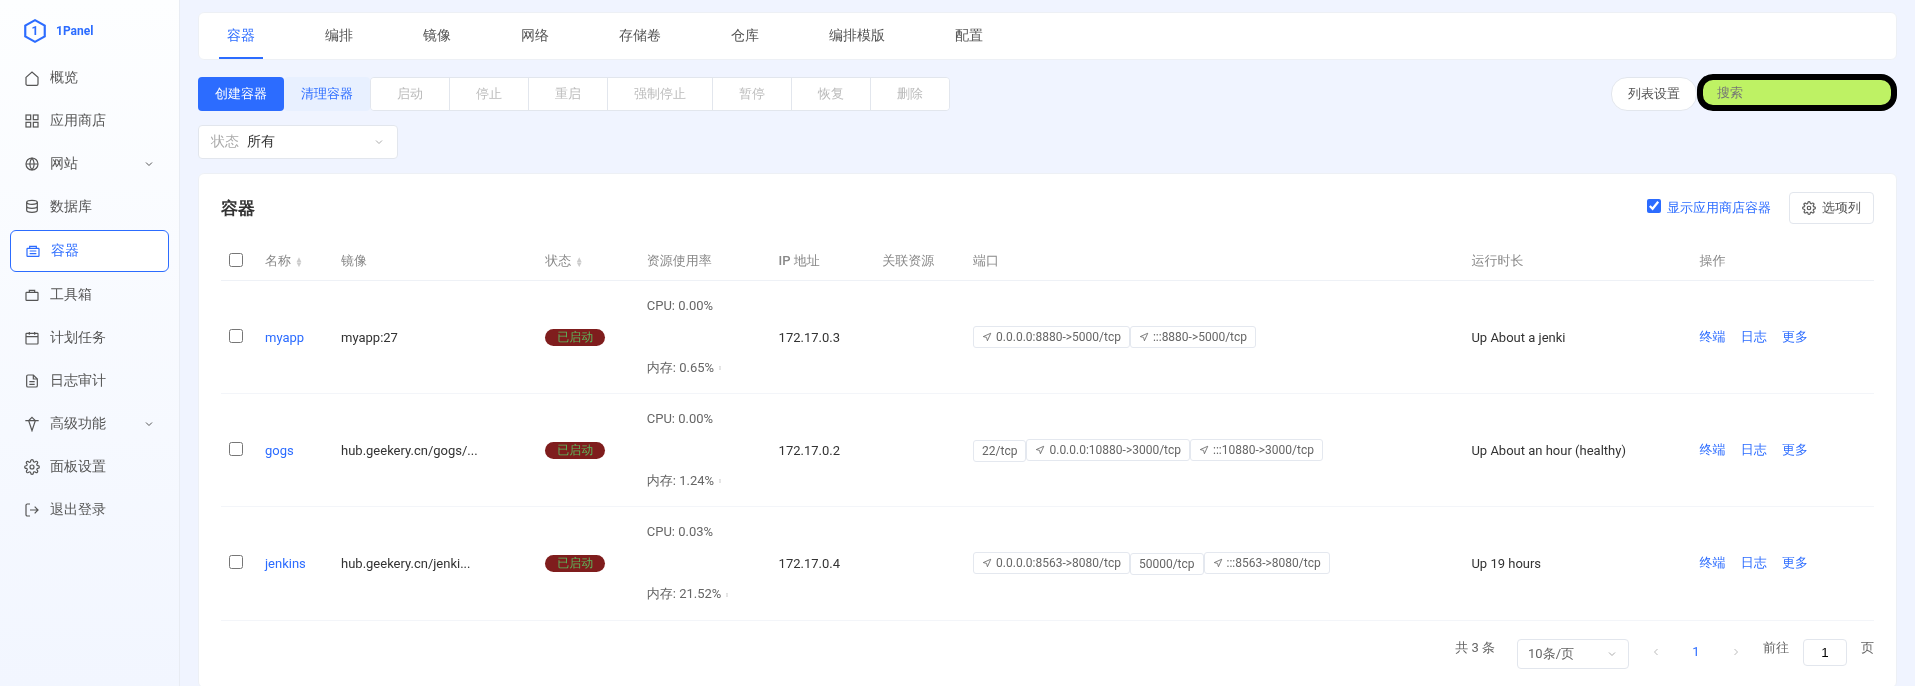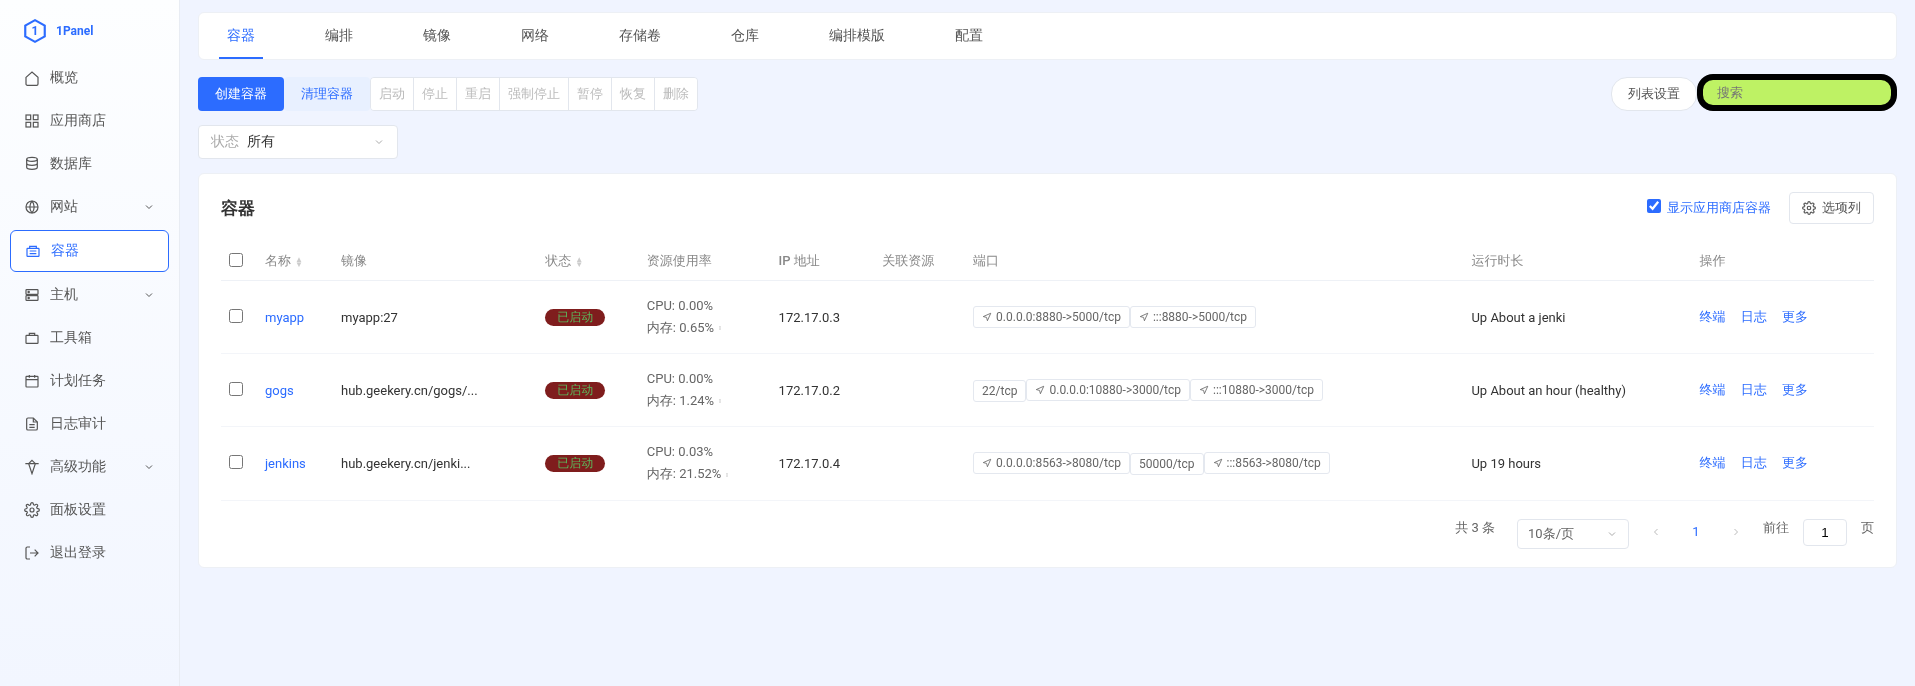--- a/index.html
+++ b/index.html
@@ -22,21 +22,21 @@
 .tabs { background: #fff; border-radius: 6px; padding: 0 20px; display: flex; gap: 54px; margin-bottom: 14px; border: 1px solid #edf0f5; }
 .tab { padding: 14px 8px; cursor: pointer; color: #555; position: relative; }
 .tab.active { color: #2c6cff; }
 .tab.active::after { content: ""; position: absolute; left: 0; right: 0; bottom: 0; height: 2px; background: #2c6cff; }
 
 .toolbar { display: flex; align-items: flex-end; margin-bottom: 14px; }
 .btn { padding: 7px 16px; border-radius: 4px; cursor: pointer; border: 1px solid transparent; font-size: 13px; }
 .btn-primary { background: #2c6cff; color: #fff; }
 .btn-light { background: #e8f0ff; color: #2c6cff; }
 .btn-group { display: flex; border: 1px solid #e2e6ed; border-radius: 4px; overflow: hidden; }
-.btn-group .btn { border: none; border-right: 1px solid #e2e6ed; border-radius: 0; background: #fff; color: #bbb; padding: 7px 8px; }
+.btn-group .btn { border: none; border-right: 1px solid #e2e6ed; border-radius: 0; background: #fff; color: #bbb; padding: 7px 26px; }
 .btn-group .btn:last-child { border-right: none; }
 .btn-outline { background: #fff; border: 1px solid #e2e6ed; color: #555; }
 .spacer { flex: 1; }
 .search { display: flex; align-items: center; border: 6px solid #000000; border-radius: 16px; padding: 5px 14px; background: #bef264; width: 200px; }
 .search input { border: none; outline: none; flex: 1; font-size: 13px; background: transparent; }
 .search-icon { width: 14px; height: 14px; color: #bbb; }
 
 .filter-row { margin-bottom: 14px; }
 .select { display: inline-flex; align-items: center; border: 1px solid #e2e6ed; border-radius: 4px; padding: 7px 12px; background: #fff; cursor: pointer; gap: 8px; min-width: 200px; }
 .select .label { color: #aaa; }
@@ -52,21 +52,21 @@
 .gear { width: 14px; height: 14px; }
 
 table { width: 100%; border-collapse: collapse; }
 th { text-align: left; font-weight: 500; color: #888; padding: 10px 8px; border-bottom: 1px solid #eef1f6; font-size: 13px; }
 td { padding: 14px 8px; border-bottom: 1px solid #f3f5f9; vertical-align: middle; font-size: 13px; }
 th input[type=checkbox], td input[type=checkbox] { width: 14px; height: 14px; }
 .sort { display: inline-flex; flex-direction: column; margin-left: 4px; vertical-align: middle; line-height: 5px; font-size: 8px; color: #ccc; }
 .link { color: #2c6cff; cursor: pointer; }
 .status-badge { display: inline-block; background: #7f1d1d; color: #5cb85c; border-radius: 12px; padding: 0 12px; font-size: 12px; }
 .usage { line-height: 1.7; color: #666; }
-.usage .mem { display: flex; align-items: center; gap: 4px; }
+.usage .mem { display: flex; align-items: center; gap: 4px; margin-top: 40px; }
 .port-tag { display: inline-flex; align-items: center; gap: 4px; border: 1px solid #e4e8ef; border-radius: 3px; padding: 3px 8px; margin: 2px 0; font-size: 12px; color: #666; background: #fff; cursor: pointer; }
 .port-tag svg { width: 10px; height: 10px; }
 .actions a { margin-right: 12px; }
 
 .pagination { display: flex; align-items: flex-start; justify-content: flex-end; gap: 14px; margin-top: 18px; color: #666; font-size: 13px; }
 .page-select { border: 1px solid #e2e6ed; border-radius: 4px; padding: 5px 10px; display: flex; align-items: center; gap: 32px; cursor: pointer; margin-left: 8px; }
 .pg-btn { width: 26px; height: 26px; display: flex; align-items: center; justify-content: center; cursor: pointer; color: #bbb; border-radius: 3px; }
 .pg-btn.active { color: #2c6cff; }
 .pg-input { width: 44px; border: 1px solid #e2e6ed; border-radius: 4px; padding: 5px; text-align: center; }
 </style>
@@ -93,53 +93,41 @@
           <svg class="nav-icon" viewBox="0 0 24 24" fill="none" stroke="currentColor" stroke-width="1.8">
             <rect x="3" y="3" width="7" height="7"></rect>
             <rect x="14" y="3" width="7" height="7"></rect>
             <rect x="3" y="14" width="7" height="7"></rect>
             <rect x="14" y="14" width="7" height="7"></rect>
           </svg>
           <span>应用商店</span>
         </div>
         <div class="nav-item">
           <svg class="nav-icon" viewBox="0 0 24 24" fill="none" stroke="currentColor" stroke-width="1.8">
-            <ellipse cx="12" cy="5" rx="8" ry="3"></ellipse>
-            <path d="M4 5v6c0 1.7 3.6 3 8 3s8-1.3 8-3V5M4 11v6c0 1.7 3.6 3 8 3s8-1.3 8-3v-6"></path>
-          </svg>
-          <span>数据库</span>
-        </div>
-        <div class="nav-item">
-          <svg class="nav-icon" viewBox="0 0 24 24" fill="none" stroke="currentColor" stroke-width="1.8">
             <circle cx="12" cy="12" r="9"></circle>
             <path d="M3 12h18M12 3a14 14 0 0 1 0 18M12 3a14 14 0 0 0 0 18"></path>
           </svg>
           <span>网站</span>
           <svg class="chev" viewBox="0 0 24 24" fill="none" stroke="currentColor" stroke-width="2">
             <polyline points="6 9 12 15 18 9"></polyline>
           </svg>
         </div>
+        <div class="nav-item">
+          <svg class="nav-icon" viewBox="0 0 24 24" fill="none" stroke="currentColor" stroke-width="1.8">
+            <ellipse cx="12" cy="5" rx="8" ry="3"></ellipse>
+            <path d="M4 5v6c0 1.7 3.6 3 8 3s8-1.3 8-3V5M4 11v6c0 1.7 3.6 3 8 3s8-1.3 8-3v-6"></path>
+          </svg>
+          <span>数据库</span>
+        </div>
         <div class="nav-item active">
           <svg class="nav-icon" viewBox="0 0 24 24" fill="none" stroke="currentColor" stroke-width="1.8">
             <rect x="3" y="8" width="18" height="12" rx="1"></rect>
             <path d="M7 8V5h10v3M7 12h10M7 16h10"></path>
           </svg>
           <span>容器</span>
-        </div>
-        <div class="nav-item">
-          <svg class="nav-icon" viewBox="0 0 24 24" fill="none" stroke="currentColor" stroke-width="1.8">
-            <rect x="3" y="4" width="18" height="7" rx="1"></rect>
-            <rect x="3" y="13" width="18" height="7" rx="1"></rect>
-            <circle cx="7" cy="7.5" r="1"></circle>
-            <circle cx="7" cy="16.5" r="1"></circle>
-          </svg>
-          <span>主机</span>
-          <svg class="chev" viewBox="0 0 24 24" fill="none" stroke="currentColor" stroke-width="2">
-            <polyline points="6 9 12 15 18 9"></polyline>
-          </svg>
         </div>
         <div class="nav-item">
           <svg class="nav-icon" viewBox="0 0 24 24" fill="none" stroke="currentColor" stroke-width="1.8">
             <rect x="3" y="8" width="18" height="12" rx="1"></rect>
             <path d="M8 8V5h8v3"></path>
           </svg>
           <span>工具箱</span>
         </div>
         <div class="nav-item">
           <svg class="nav-icon" viewBox="0 0 24 24" fill="none" stroke="currentColor" stroke-width="1.8">

